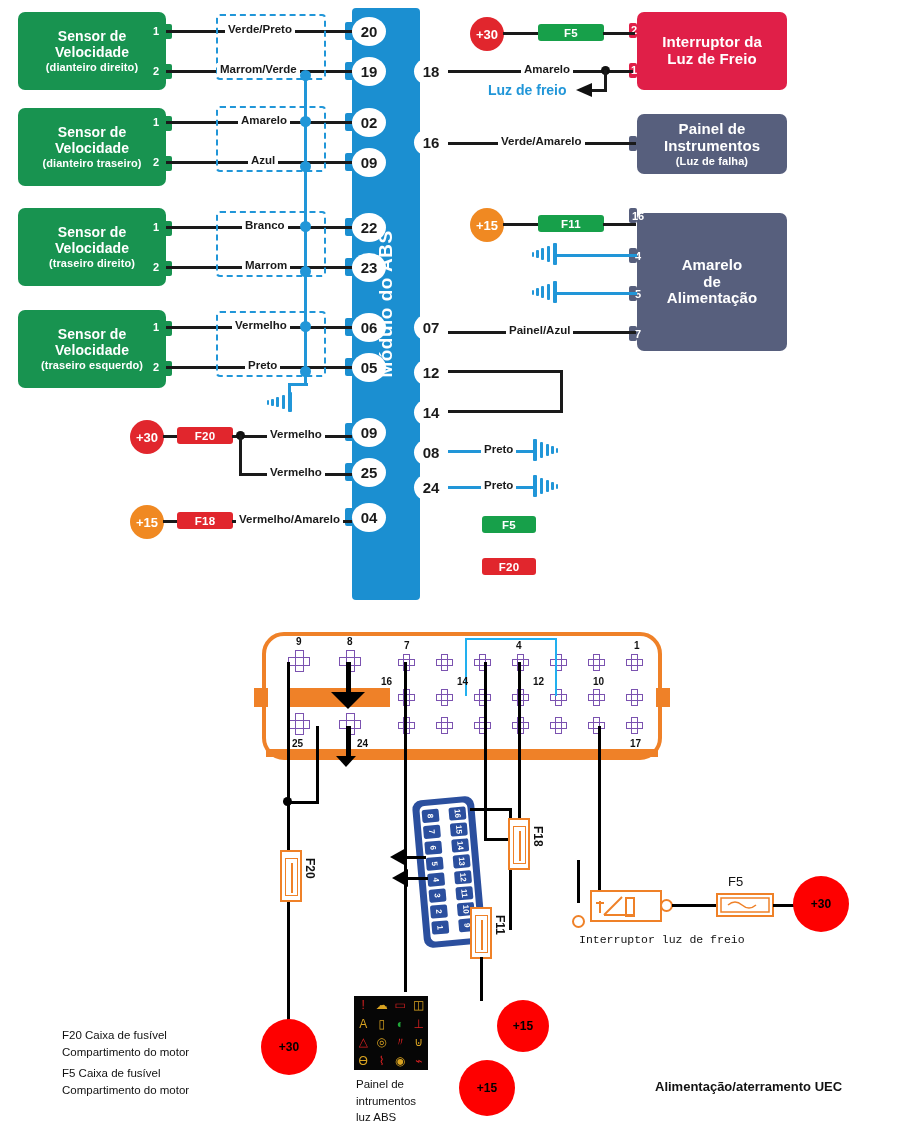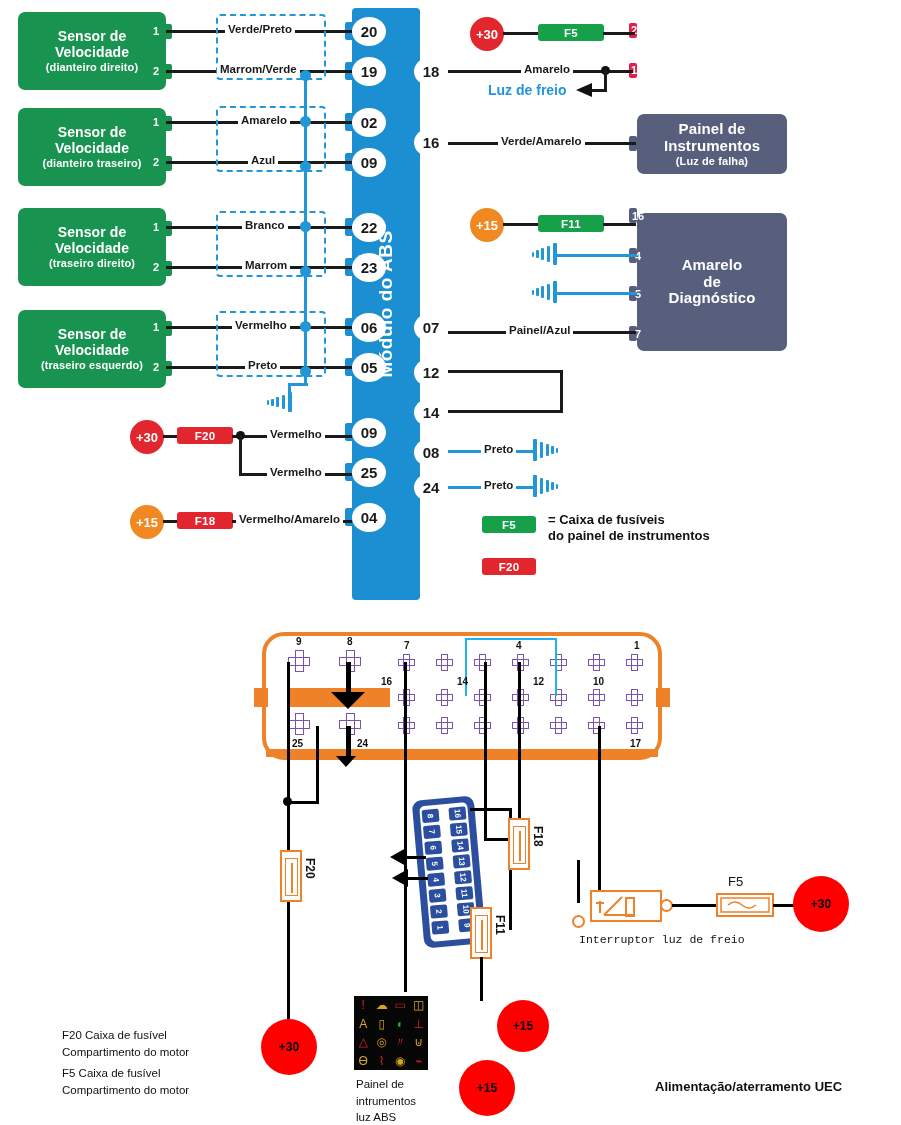--- a/index.html
+++ b/index.html
@@ -262,20 +262,24 @@
   <div class="w wh wb" style="left:288px;top:383px;width:20px;background:#2196d8;"></div>
   <div class="w wv wb" style="left:288px;top:383px;height:16px;background:#2196d8;"></div>
   <div class="gnd" style="left:262px;top:392px;width:30px;height:20px;">
     <i style="left:26px;top:0;width:4px;height:20px;"></i>
     <i style="left:20px;top:3px;width:3px;height:14px;"></i>
     <i style="left:14px;top:5px;width:3px;height:10px;"></i>
     <i style="left:9px;top:7px;width:3px;height:7px;"></i>
     <i style="left:5px;top:8px;width:2px;height:5px;"></i>
   </div>
 
+  <div class="comp brakesw" style="left:637px;top:12px;width:150px;height:78px;">
+    <div>Interruptor da</div>
+    <div>Luz de Freio</div>
+  </div>
   <div class="nub red" style="left:629px;top:23px;"></div>
   <div class="nub red" style="left:629px;top:63px;"></div>
   <div class="pinnum" style="left:631px;top:24px;">2</div>
   <div class="pinnum" style="left:631px;top:64px;">1</div>
 
   <div class="badge red" style="left:470px;top:17px;width:34px;height:34px;">+30</div>
   <div class="w wh" style="left:503px;top:32px;width:36px;"></div>
   <div class="fusebox green" style="left:538px;top:24px;width:66px;height:17px;">F5</div>
   <div class="w wh" style="left:603px;top:32px;width:32px;"></div>
 
@@ -294,21 +298,21 @@
     <div>Instrumentos</div>
     <div class="sub">(Luz de falha)</div>
   </div>
   <div class="nub panelc" style="left:629px;top:136px;"></div>
   <div class="w wh" style="left:448px;top:142px;width:188px;"></div>
   <div class="wire-label" style="left:498px;top:135px;">Verde/Amarelo</div>
 
   <div class="comp diag" style="left:637px;top:213px;width:150px;height:138px;">
     <div>Amarelo</div>
     <div>de</div>
-    <div>Diagnóstico</div>
+    <div>Alimentação</div>
   </div>
   <div class="nub panelc" style="left:629px;top:208px;"></div>
   <div class="nub panelc" style="left:629px;top:248px;"></div>
   <div class="nub panelc" style="left:629px;top:286px;"></div>
   <div class="nub panelc" style="left:629px;top:326px;"></div>
   <div class="pinnum" style="left:632px;top:210px;">16</div>
   <div class="pinnum" style="left:635px;top:250px;">4</div>
   <div class="pinnum" style="left:635px;top:288px;">5</div>
   <div class="pinnum" style="left:635px;top:328px;">7</div>
 
@@ -370,24 +374,20 @@
   <div class="wire-label" style="left:267px;top:428px;">Vermelho</div>
   <div class="wire-label" style="left:267px;top:466px;">Vermelho</div>
 
   <div class="badge orange" style="left:130px;top:505px;width:34px;height:34px;">+15</div>
   <div class="w wh" style="left:163px;top:520px;width:15px;"></div>
   <div class="fusebox red" style="left:177px;top:512px;width:56px;height:17px;">F18</div>
   <div class="w wh" style="left:232px;top:520px;width:120px;"></div>
   <div class="wire-label" style="left:236px;top:513px;">Vermelho/Amarelo</div>
 
   <div class="fusebox green" style="left:482px;top:516px;width:54px;height:17px;">F5</div>
-  <div class="legend-row" style="left:548px;top:512px;">
-    <div>= Caixa de fusíveis</div>
-    <div>do painel de instrumentos</div>
-  </div>
   <div class="fusebox red" style="left:482px;top:558px;width:54px;height:17px;">F20</div>
 
   <div id="big-conn"></div>
   <div class="conn-bar" style="left:290px;top:688px;width:100px;height:19px;"></div>
   <div class="conn-bar" style="left:266px;top:749px;width:392px;height:8px;"></div>
   <div class="conn-bar" style="left:254px;top:688px;width:14px;height:19px;"></div>
   <div class="conn-bar" style="left:656px;top:688px;width:14px;height:19px;"></div>
 
   <div class="cav" style="left:288px;top:650px;"></div>
   <div class="cav" style="left:339px;top:650px;"></div>

